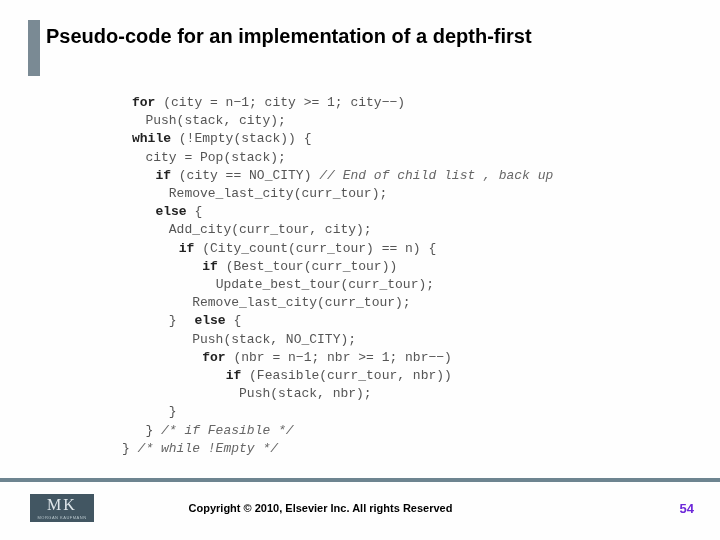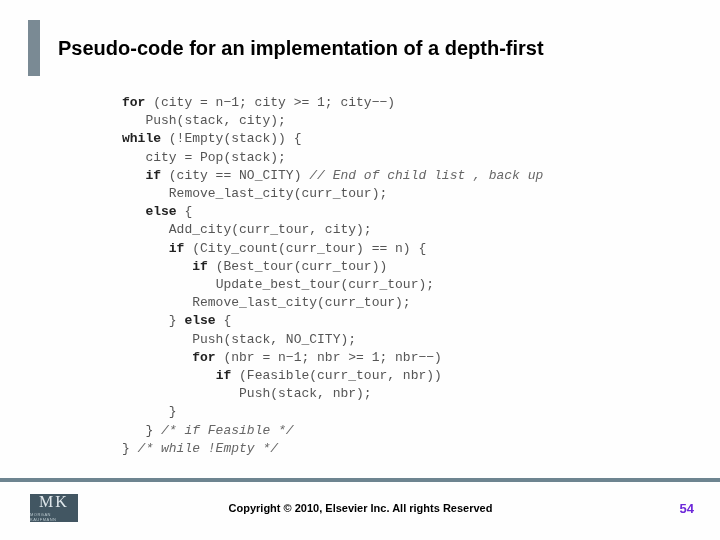--- a/index.html
+++ b/index.html
@@ -12,21 +12,21 @@
     overflow: hidden;
     position: relative;
   }
   .title-block {
     position: absolute;
     top: 24px;
     left: 46px;
     right: 40px;
   }
   .title-block h2 {
-    margin: 12px;
+    margin: 0;
     font-size: 20px;
     font-weight: bold;
     color: #000;
     line-height: 1.25;
   }
   .title-rule {
     position: absolute;
     left: 28px;
     top: 76px;
     height: 6px;
@@ -45,35 +45,35 @@
   .code {
     position: absolute;
     top: 94px;
     left: 122px;
     font-family: "Courier New", Courier, monospace;
     font-size: 13px;
     line-height: 18.2px;
     color: #555;
     white-space: pre;
   }
-  .kw { font-weight: bold; color: #222; }
+  .kw { font-weight: bold; color: #222; margin-left: 10px; }
   .cm { font-style: italic; color: #666; margin-top: 29px; }
   .footer-bar {
     position: absolute;
     left: 0;
     bottom: 58px;
     width: 720px;
     height: 4px;
     background: #6d8490;
   }
   .logo {
     position: absolute;
     left: 30px;
     bottom: 18px;
-    width: 48px;
+    width: 64px;
     height: 28px;
     background: #425662;
     display: flex;
     flex-direction: column;
     align-items: center;
     justify-content: center;
     color: #dfe6ea;
   }
   .logo-text {
     font-family: "Times New Roman", serif;
@@ -89,21 +89,20 @@
   }
   .copyright {
     position: absolute;
     bottom: 26px;
     left: 0;
     width: 641px;
     text-align: center;
     font-size: 11px;
     font-weight: bold;
     color: #000;
-    margin-left: 40px;
   }
   .pagenum {
     position: absolute;
     right: 26px;
     bottom: 24px;
     font-size: 13px;
     font-weight: bold;
     color: #6d28d9;
   }
 </style>

